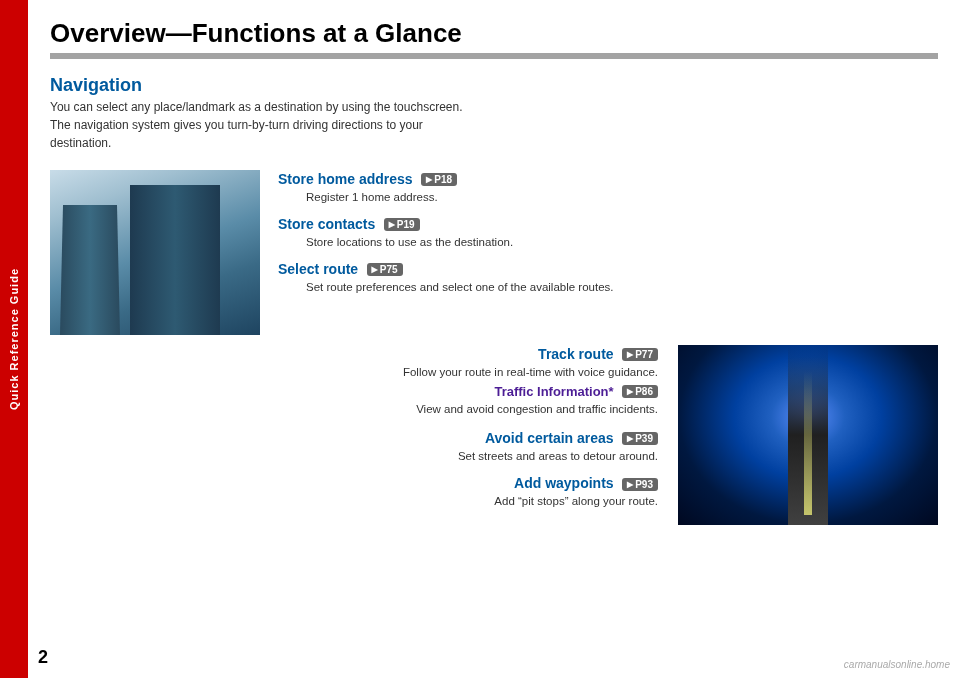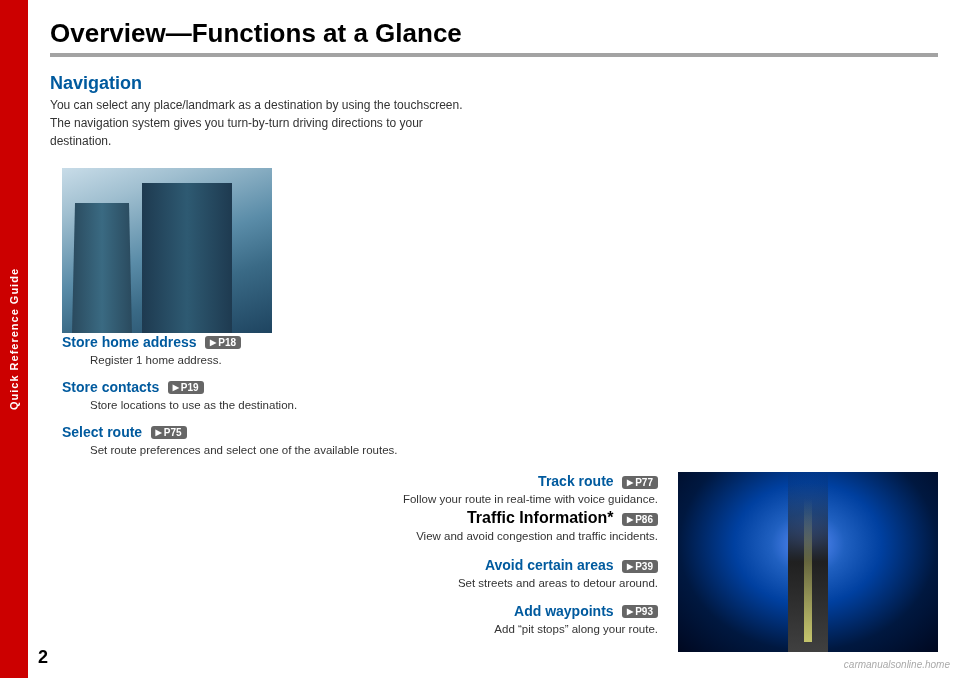--- a/index.html
+++ b/index.html
@@ -43,21 +43,21 @@
       bottom: 0;
       padding: 18px 22px 10px 22px;
       background: #fff;
     }
 
     
     .page-title {
       font-size: 26px;
       font-weight: bold;
       color: #000;
-      border-bottom: 4px solid #a3a3a3;
+      border-bottom: 6px solid #a3a3a3;
       padding-bottom: 4px;
       margin-bottom: 14px;
     }
 
     
     .section-nav {
       display: flex;
       flex-direction: column;
       margin-bottom: 18px;
     }
@@ -74,23 +74,23 @@
       font-size: 12px;
       color: #333;
       line-height: 1.5;
       max-width: 420px;
       padding-top: 2px;
     }
 
     
     .nav-content-row {
       display: flex;
-      flex-direction: column;
+      flex-direction: row;
       margin-top: 10px;
-      margin-left: 12px;
+      gap: 18px;
     }
 
     .nav-image-container {
       width: 210px;
       height: 165px;
       flex-shrink: 0;
       overflow: hidden;
       background: linear-gradient(135deg, #b0c8d8 0%, #7aaabf 30%, #4a7a94 60%, #2a5a72 80%, #1a3a50 100%);
       position: relative;
     }
@@ -307,21 +307,21 @@
   <div class="bottom-section">
 
     <div class="bottom-items">
 
       <div class="nav-item-block">
         <span class="nav-item-title">Track route</span>
         <span class="page-ref">P77</span>
         <div class="nav-item-desc">Follow your route in real-time with voice guidance.</div>
         
         <div class="traffic-item">
-          <span class="nav-item-title" style="color:#000000; font-size:16px;">Traffic Information*</span>
+          <span class="nav-item-title" style="color:#4c1d95; font-size:13px;">Traffic Information*</span>
           <span class="page-ref">P86</span>
           <div class="nav-item-desc">View and avoid congestion and traffic incidents.</div>
         </div>
       </div>
 
       <div class="nav-item-block">
         <span class="nav-item-title">Avoid certain areas</span>
         <span class="page-ref">P39</span>
         <div class="nav-item-desc">Set streets and areas to detour around.</div>
       </div>

